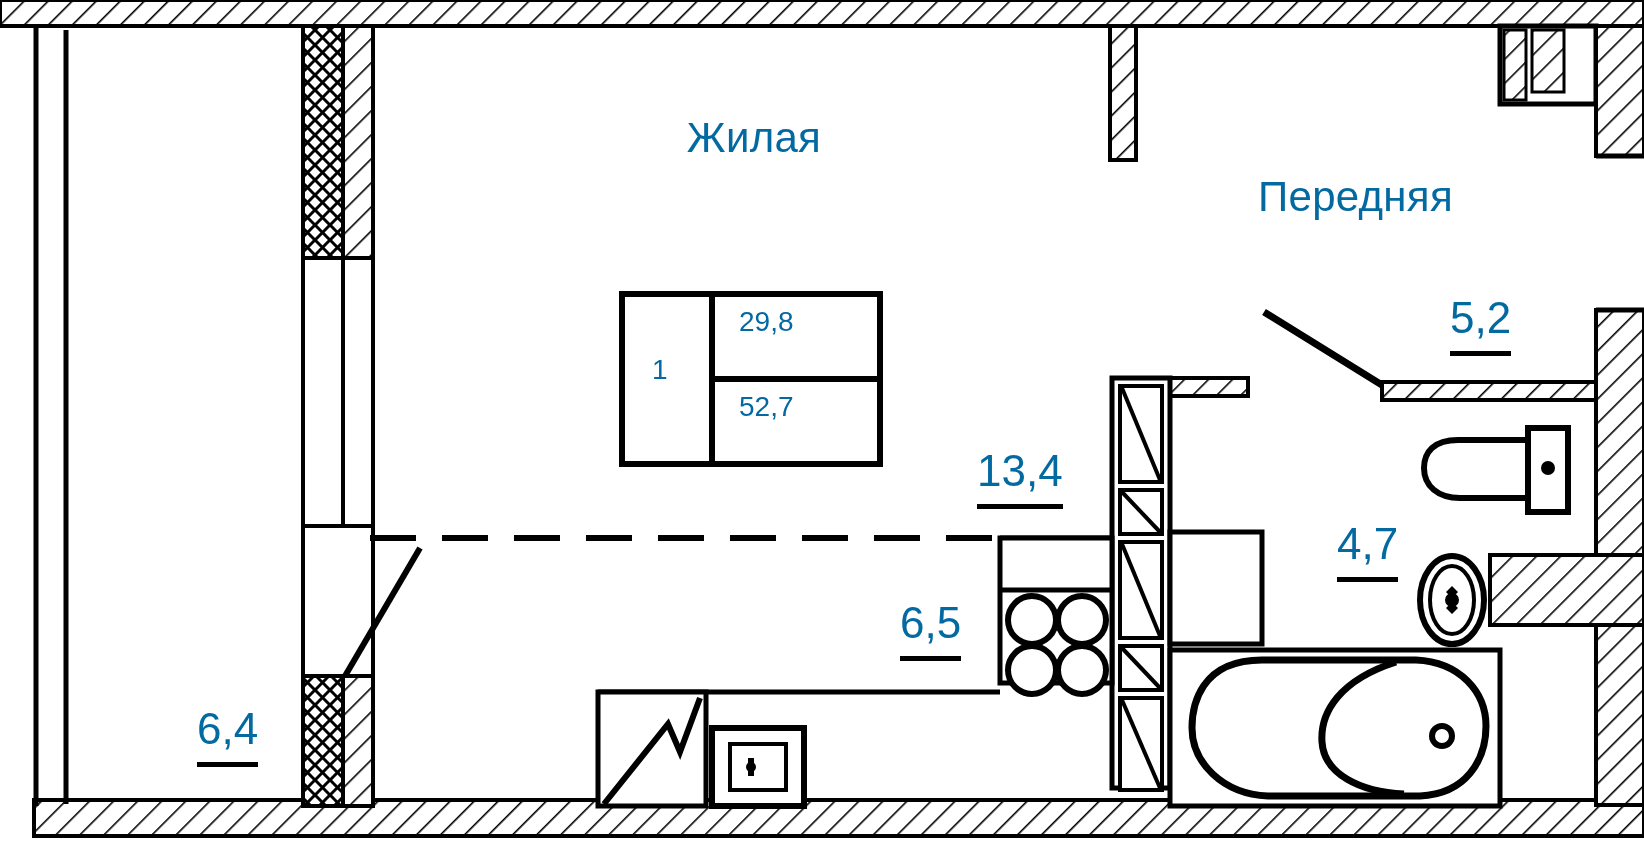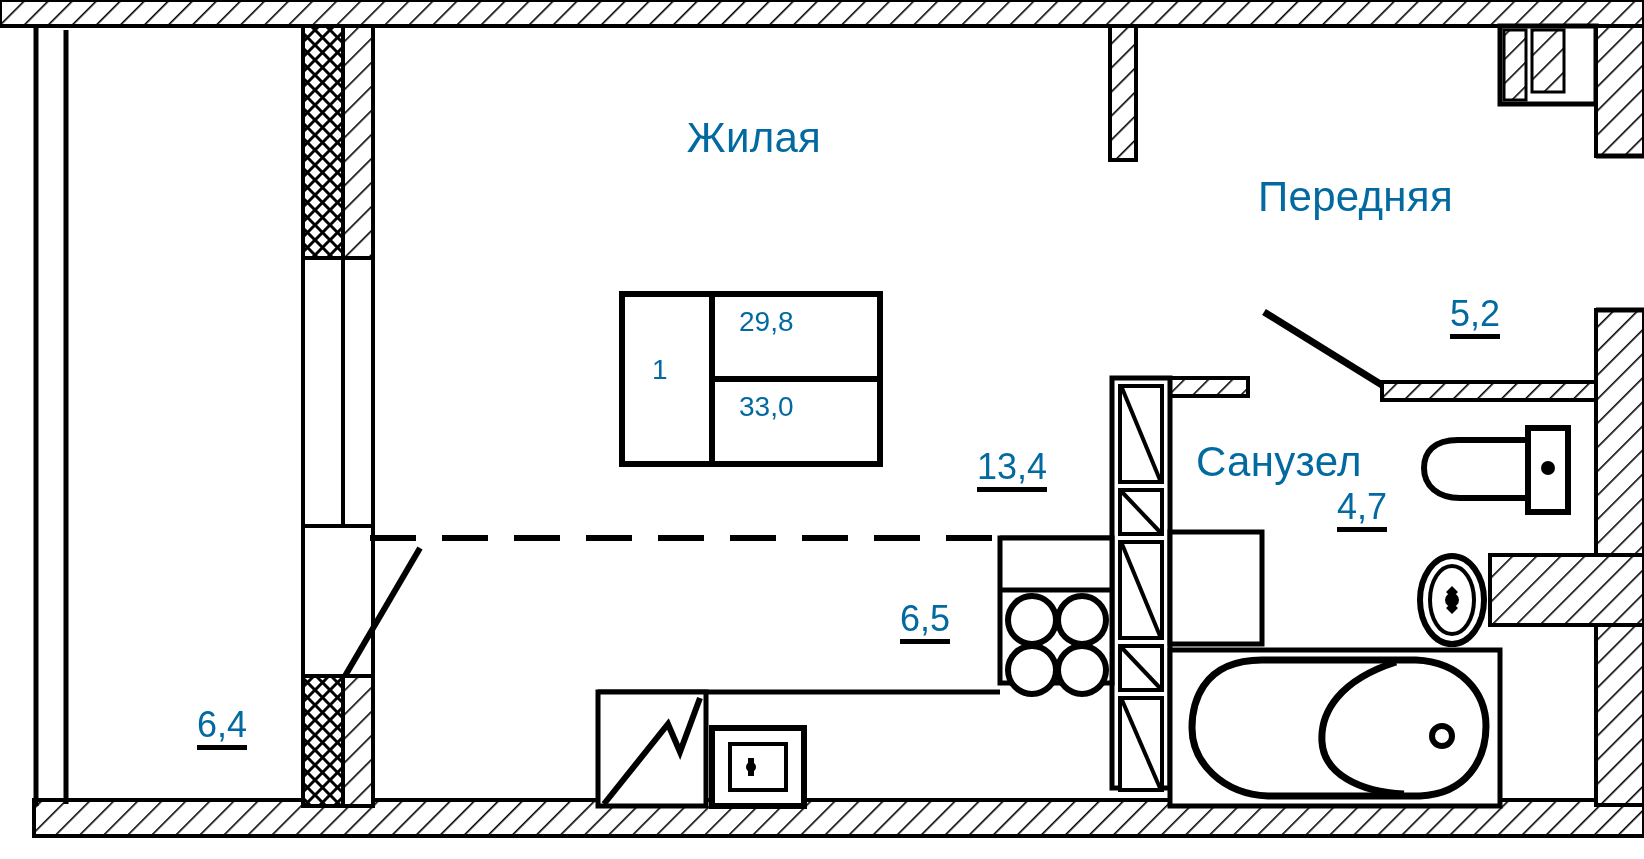--- a/index.html
+++ b/index.html
@@ -34,23 +34,23 @@
   }
   .room-name {
     font-size: 42px;
     letter-spacing: 0.3px;
   }
   .room-name.two-line {
     text-align: center;
     line-height: 1.45;
   }
   .area-val {
-    font-size: 36px;
+    font-size: 44px;
     border-bottom: 5px solid #000;
-    padding-bottom: 1px;
+    padding-bottom: 9px;
   }
   .tbl-num {
     font-size: 28px;
   }
 </style>
 </head>
 <body>
 
 <div id="plan-root">
 
@@ -214,33 +214,32 @@
     </g>
 
   </svg>
 
   <div class="lbl room-name two-line" style="left:664px; top:108px; width:180px;">
     <div>Жилая</div>
   </div>
 
   <div class="lbl room-name" style="left:1258px; top:175px;">Передняя</div>
 
-  <div class="lbl room-name" style="left:1196px; top:440px;">Санузел</div>
 
 
 
   <div class="lbl area-val" style="left:1450px; top:295px;">5,2</div>
 
-  <div class="lbl area-val" style="left:1337px; top:488px;">4,7</div>
+  <div class="lbl area-val" style="left:1337px; top:521px;">4,7</div>
 
   <div class="lbl area-val" style="left:977px; top:448px;text-align:center;">13,4</div>
 
   <div class="lbl area-val" style="left:900px; top:600px;">6,5</div>
 
   <div class="lbl area-val" style="left:197px; top:706px;">6,4</div>
 
   <div class="lbl tbl-num" style="left:652px; top:355px;">1</div>
 
   <div class="lbl tbl-num" style="left:739px; top:307px;">29,8</div>
 
-  <div class="lbl tbl-num" style="left:739px; top:392px;">33,0</div>
+  <div class="lbl tbl-num" style="left:739px; top:392px;">52,7</div>
 
 </div>
 
 </body></html>

